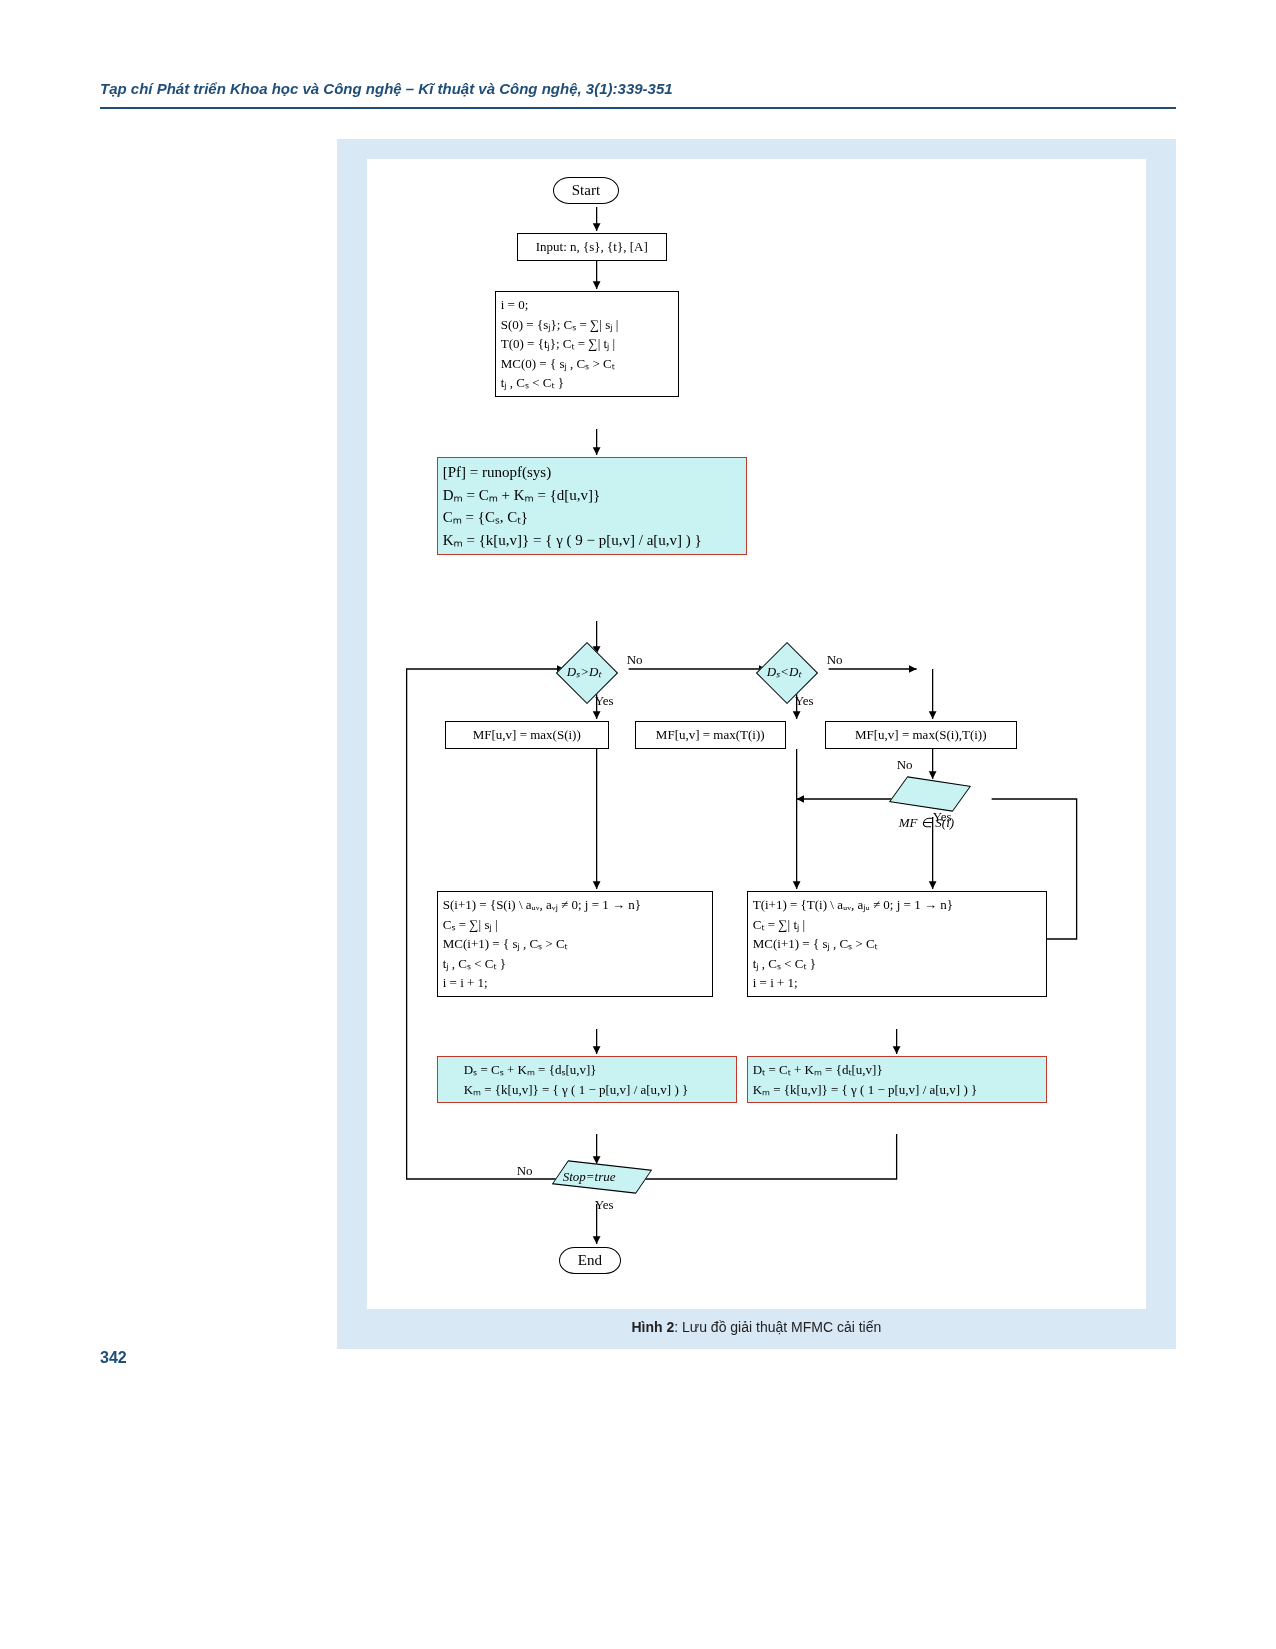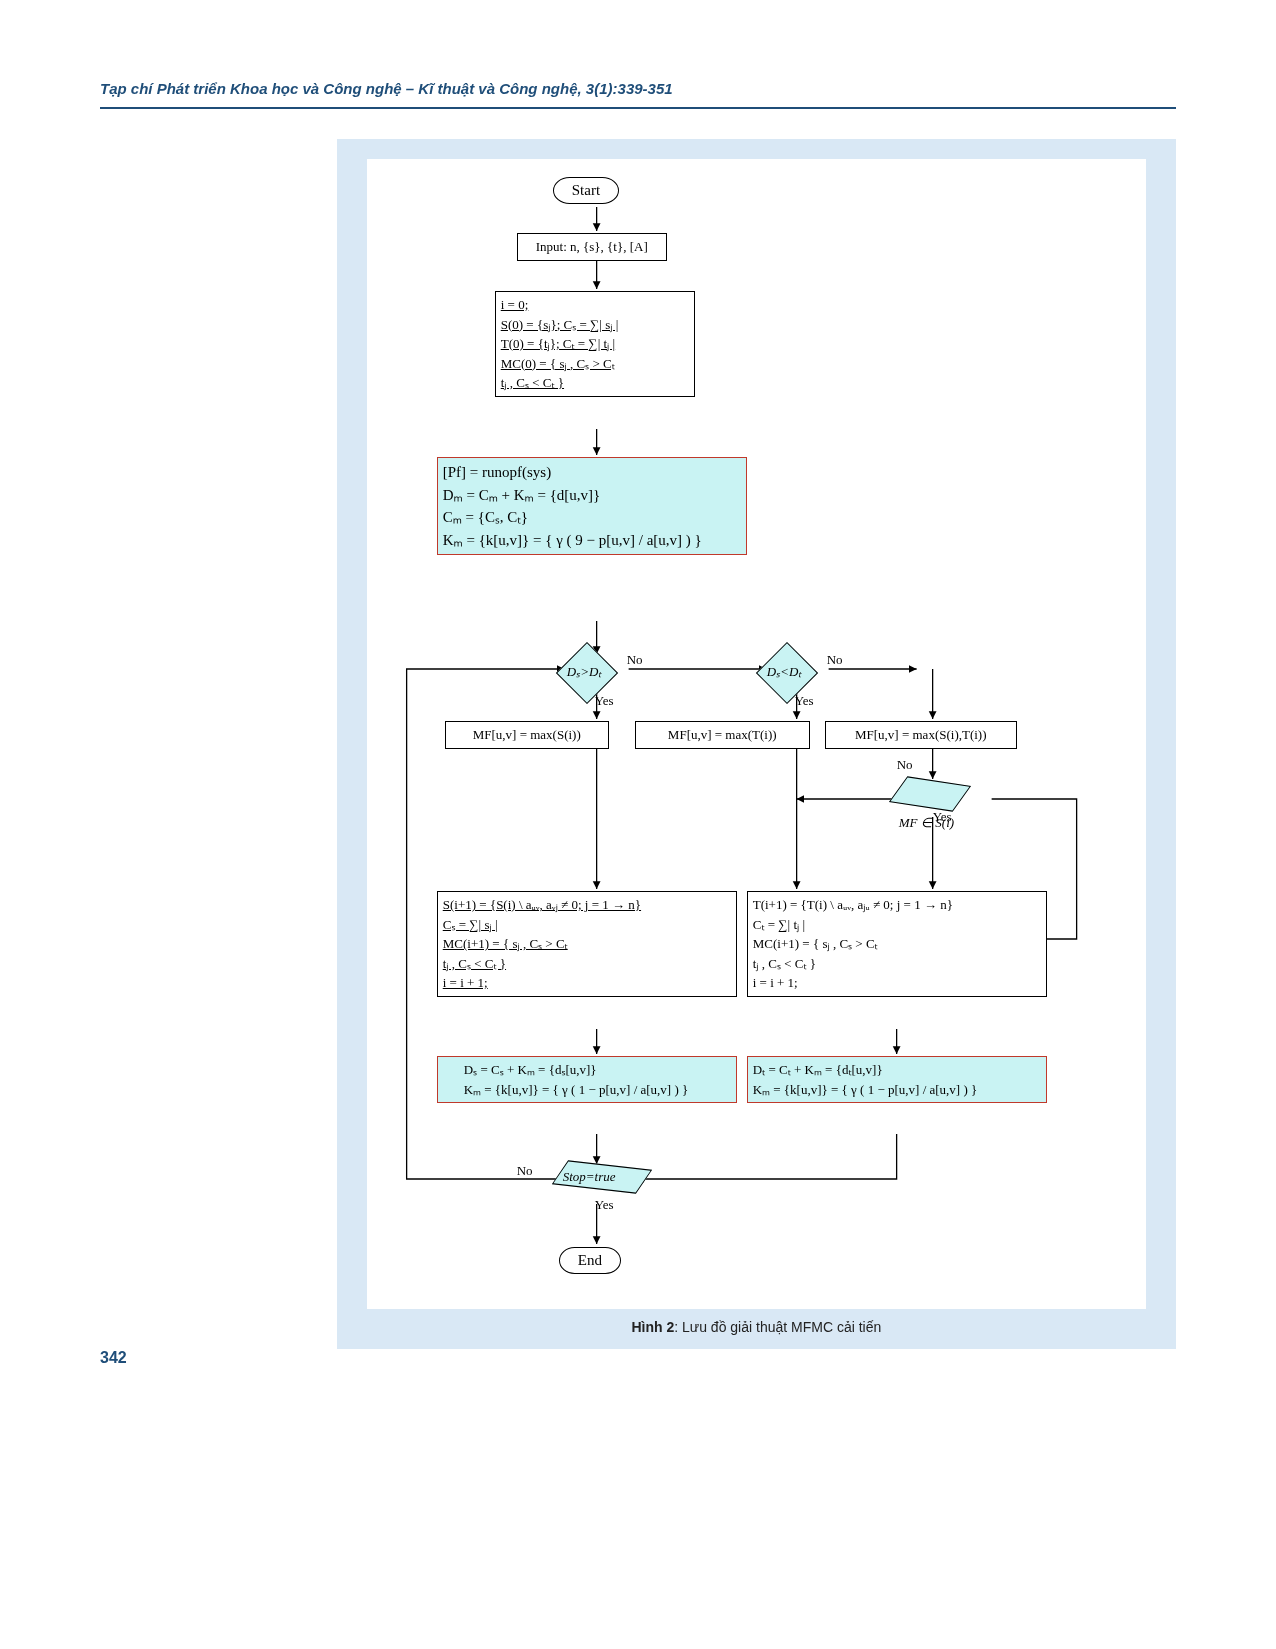--- a/index.html
+++ b/index.html
@@ -122,21 +122,21 @@
       <g stroke="#000" stroke-width="1.3" fill="none">
         <polyline points="180,1020 30,1020 30,510 188,510" marker-end="url(#ah)"></polyline>
         <polyline points="615,640 700,640 700,780 558,780"></polyline>
       </g>
     </svg>
 
     <div class="term" style="left:186px; top:18px;">Start</div>
 
     <div class="node" style="left:150px; top:74px; width:150px; text-align:center;">Input: n, {s}, {t}, [A]</div>
 
-    <div class="node" style="left:128px; top:132px; width:200px; white-space:pre-line;text-decoration:underline;">i = 0;
+    <div class="node" style="left:128px; top:132px; width:184px; white-space:pre-line;">i = 0;
 S(0) = {sⱼ}; Cₛ = ∑| sⱼ |
 T(0) = {tⱼ}; Cₜ = ∑| tⱼ |
 MC(0) = { sⱼ , Cₛ &gt; Cₜ
                tⱼ , Cₛ &lt; Cₜ }</div>
 
     <div class="node proc-hl" style="left:70px; top:298px; width:310px; white-space:pre-line; font-size:15px;">[Pf] = runopf(sys)
 Dₘ = Cₘ + Kₘ = {d[u,v]}
 Cₘ = {Cₛ, Cₜ}
 Kₘ = {k[u,v]} = { γ ( 9 − p[u,v] / a[u,v] ) }</div>
 
@@ -144,29 +144,29 @@
     <div class="lbl" style="left:200px; top:503px;">Dₛ&gt;Dₜ</div>
     <div class="lbl lbl-plain" style="left:260px; top:493px;">No</div>
     <div class="lbl lbl-plain" style="left:228px; top:534px;">Yes</div>
 
     <div style="position:absolute; left:398px; top:492px; width:44px; height:44px; transform:rotate(45deg); border:1px solid #000; background:#c9f3f3;"></div>
     <div class="lbl" style="left:400px; top:503px;">Dₛ&lt;Dₜ</div>
     <div class="lbl lbl-plain" style="left:460px; top:493px;">No</div>
     <div class="lbl lbl-plain" style="left:428px; top:534px;">Yes</div>
 
     <div class="node" style="left:78px; top:562px; width:164px; text-align:center;">MF[u,v] = max(S(i))</div>
-    <div class="node" style="left:268px; top:562px; width:175px; text-align:center;">MF[u,v] = max(T(i))</div>
+    <div class="node" style="left:268px; top:562px; width:151px; text-align:center;">MF[u,v] = max(T(i))</div>
     <div class="node" style="left:458px; top:562px; width:192px; text-align:center;">MF[u,v] = max(S(i),T(i))</div>
 
     <div class="lbl lbl-plain" style="left:530px; top:598px;">No</div>
     <div style="position:absolute; left:528px; top:622px; width:70px; height:26px; transform:skewX(-30deg) rotate(8deg); border:1px solid #000; background:#c9f3f3;"></div>
     <div class="lbl" style="left:532px; top:656px;">MF ∈ S(i)</div>
     <div class="lbl lbl-plain" style="left:566px; top:650px;">Yes</div>
 
-    <div class="node" style="left:70px; top:732px; width:300px; white-space:pre-line;text-decoration:underline;">S(i+1) = {S(i) \ aᵤᵥ, aᵥⱼ ≠ 0; j = 1 → n}
+    <div class="node" style="left:70px; top:732px; width:276px; white-space:pre-line;">S(i+1) = {S(i) \ aᵤᵥ, aᵥⱼ ≠ 0; j = 1 → n}
 Cₛ = ∑| sⱼ |
 MC(i+1) = { sⱼ , Cₛ &gt; Cₜ
                  tⱼ , Cₛ &lt; Cₜ }
 i = i + 1;</div>
     <div class="node" style="left:380px; top:732px; width:300px; white-space:pre-line;">T(i+1) = {T(i) \ aᵤᵥ, aⱼᵤ ≠ 0; j = 1 → n}
 Cₜ = ∑| tⱼ |
 MC(i+1) = { sⱼ , Cₛ &gt; Cₜ
                  tⱼ , Cₛ &lt; Cₜ }
 i = i + 1;</div>
 

